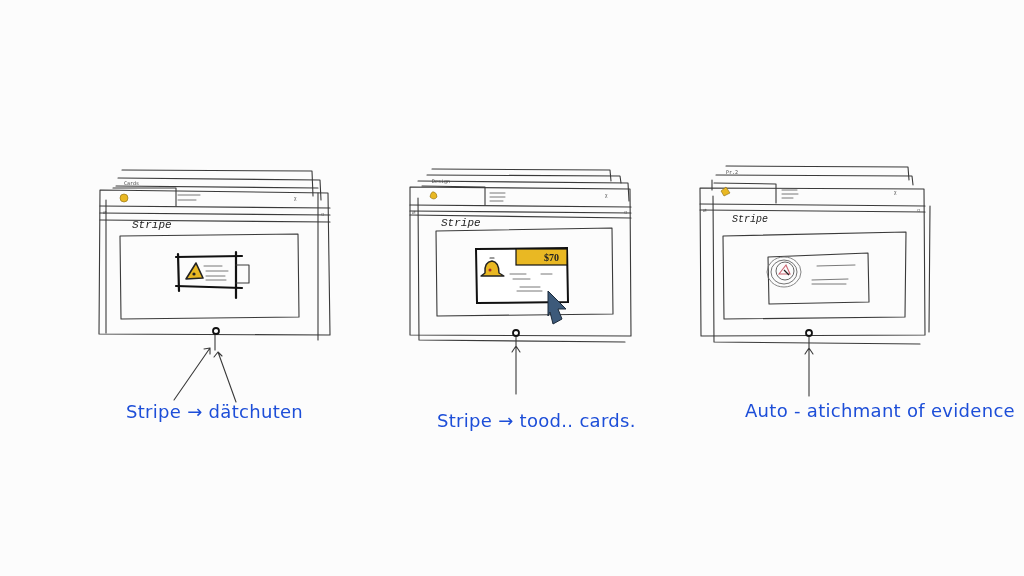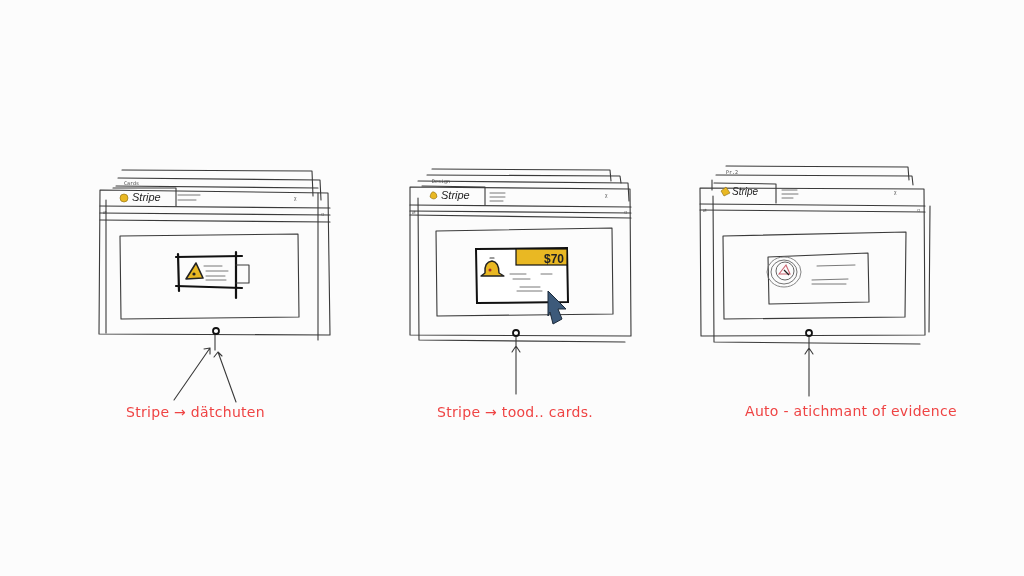--- a/index.html
+++ b/index.html
@@ -9,35 +9,35 @@
       font-family: "DejaVu Sans", sans-serif;
       color: #222;
       position: relative;
     }
     .panel { position: absolute; }
     svg.sk { position: absolute; left: 0; top: 0; overflow: visible; }
     .ink { fill: none; stroke: #3a3a3a; stroke-width: 1.1; stroke-linecap: round; stroke-linejoin: round; }
     .ink-thin { fill: none; stroke: #6a6a6a; stroke-width: 0.9; stroke-linecap: round; }
     .ink-bold { fill: none; stroke: #111; stroke-width: 2.2; stroke-linecap: round; }
     .tab-label {
-      position: absolute; font-family: Liberation Sans, sans-serif; font-size: 11px;
-      color: #222; font-style: italic; white-space: nowrap;
+      position: absolute; font-family: Liberation Mono, monospace; font-size: 11px;
+      color: #222; font-style: italic; white-space: nowrap; margin-top: 28px;
     }
     .tiny-label {
       position: absolute; font-size: 5px; color: #444; white-space: nowrap;
       font-family: "DejaVu Sans Mono", monospace;
     }
     .caption {
       position: absolute; font-family: "DejaVu Sans", sans-serif;
-      font-size: 14px; color: #ef4444; white-space: nowrap; letter-spacing: 0.3px;
+      font-size: 18px; color: #1d4ed8; white-space: nowrap; letter-spacing: 0.3px;
       line-height: 18px;
     }
     .badge-price {
-      position: absolute; font-size: 12px; font-weight: bold; color: #222;
-      font-family: Liberation Sans, sans-serif;
+      position: absolute; font-size: 10px; font-weight: bold; color: #222;
+      font-family: Liberation Serif, serif;
     }
   </style>
 </head>
 <body>
 
 <div class="panel" style="left:0;top:0;width:1024px;height:576px;">
   <svg class="sk" width="1024" height="576">
 
     <path class="ink" d="M122 170 L312 171 L313 196"></path>
     <path class="ink" d="M118 178 L320 180 L321 200"></path>
@@ -119,21 +119,21 @@
   </svg>
   <svg class="sk" width="1024" height="576">
     <path d="M430 197 Q431 191 434 192 Q437 193 437 197 Q434 201 430 197 Z" fill="#e9b823" stroke="#8a6a10" stroke-width="0.6"></path>
   </svg>
   <span class="tiny-label" style="left:432px;top:178px;">Design</span>
   <span class="tab-label" style="left:441px;top:189px;">Stripe</span>
   <span class="tiny-label" style="left:605px;top:191px;font-size:9px;">ᵡ</span>
   <span class="tiny-label" style="left:412px;top:208px;font-size:6px;">⇄</span>
   <span class="tiny-label" style="left:624px;top:208px;font-size:6px;">▫</span>
   <span class="badge-price" style="left:544px;top:252px;">$70</span>
-  <div class="caption" style="left:437px;top:403px;">
+  <div class="caption" style="left:437px;top:412px;">
     <div>Stripe → tood.. cards.</div>
   </div>
 </div>
 
 <div class="panel" style="left:0;top:0;width:1024px;height:576px;">
   <svg class="sk" width="1024" height="576">
     <path class="ink" d="M726 166 L908 167 L909 180"></path>
     <path class="ink" d="M716 175 L912 176 L913 185"></path>
     <path class="ink" d="M712 180 L712 190"></path>
     <path class="ink" d="M700 188 L924 189 L925 335 L701 336 Z"></path>

